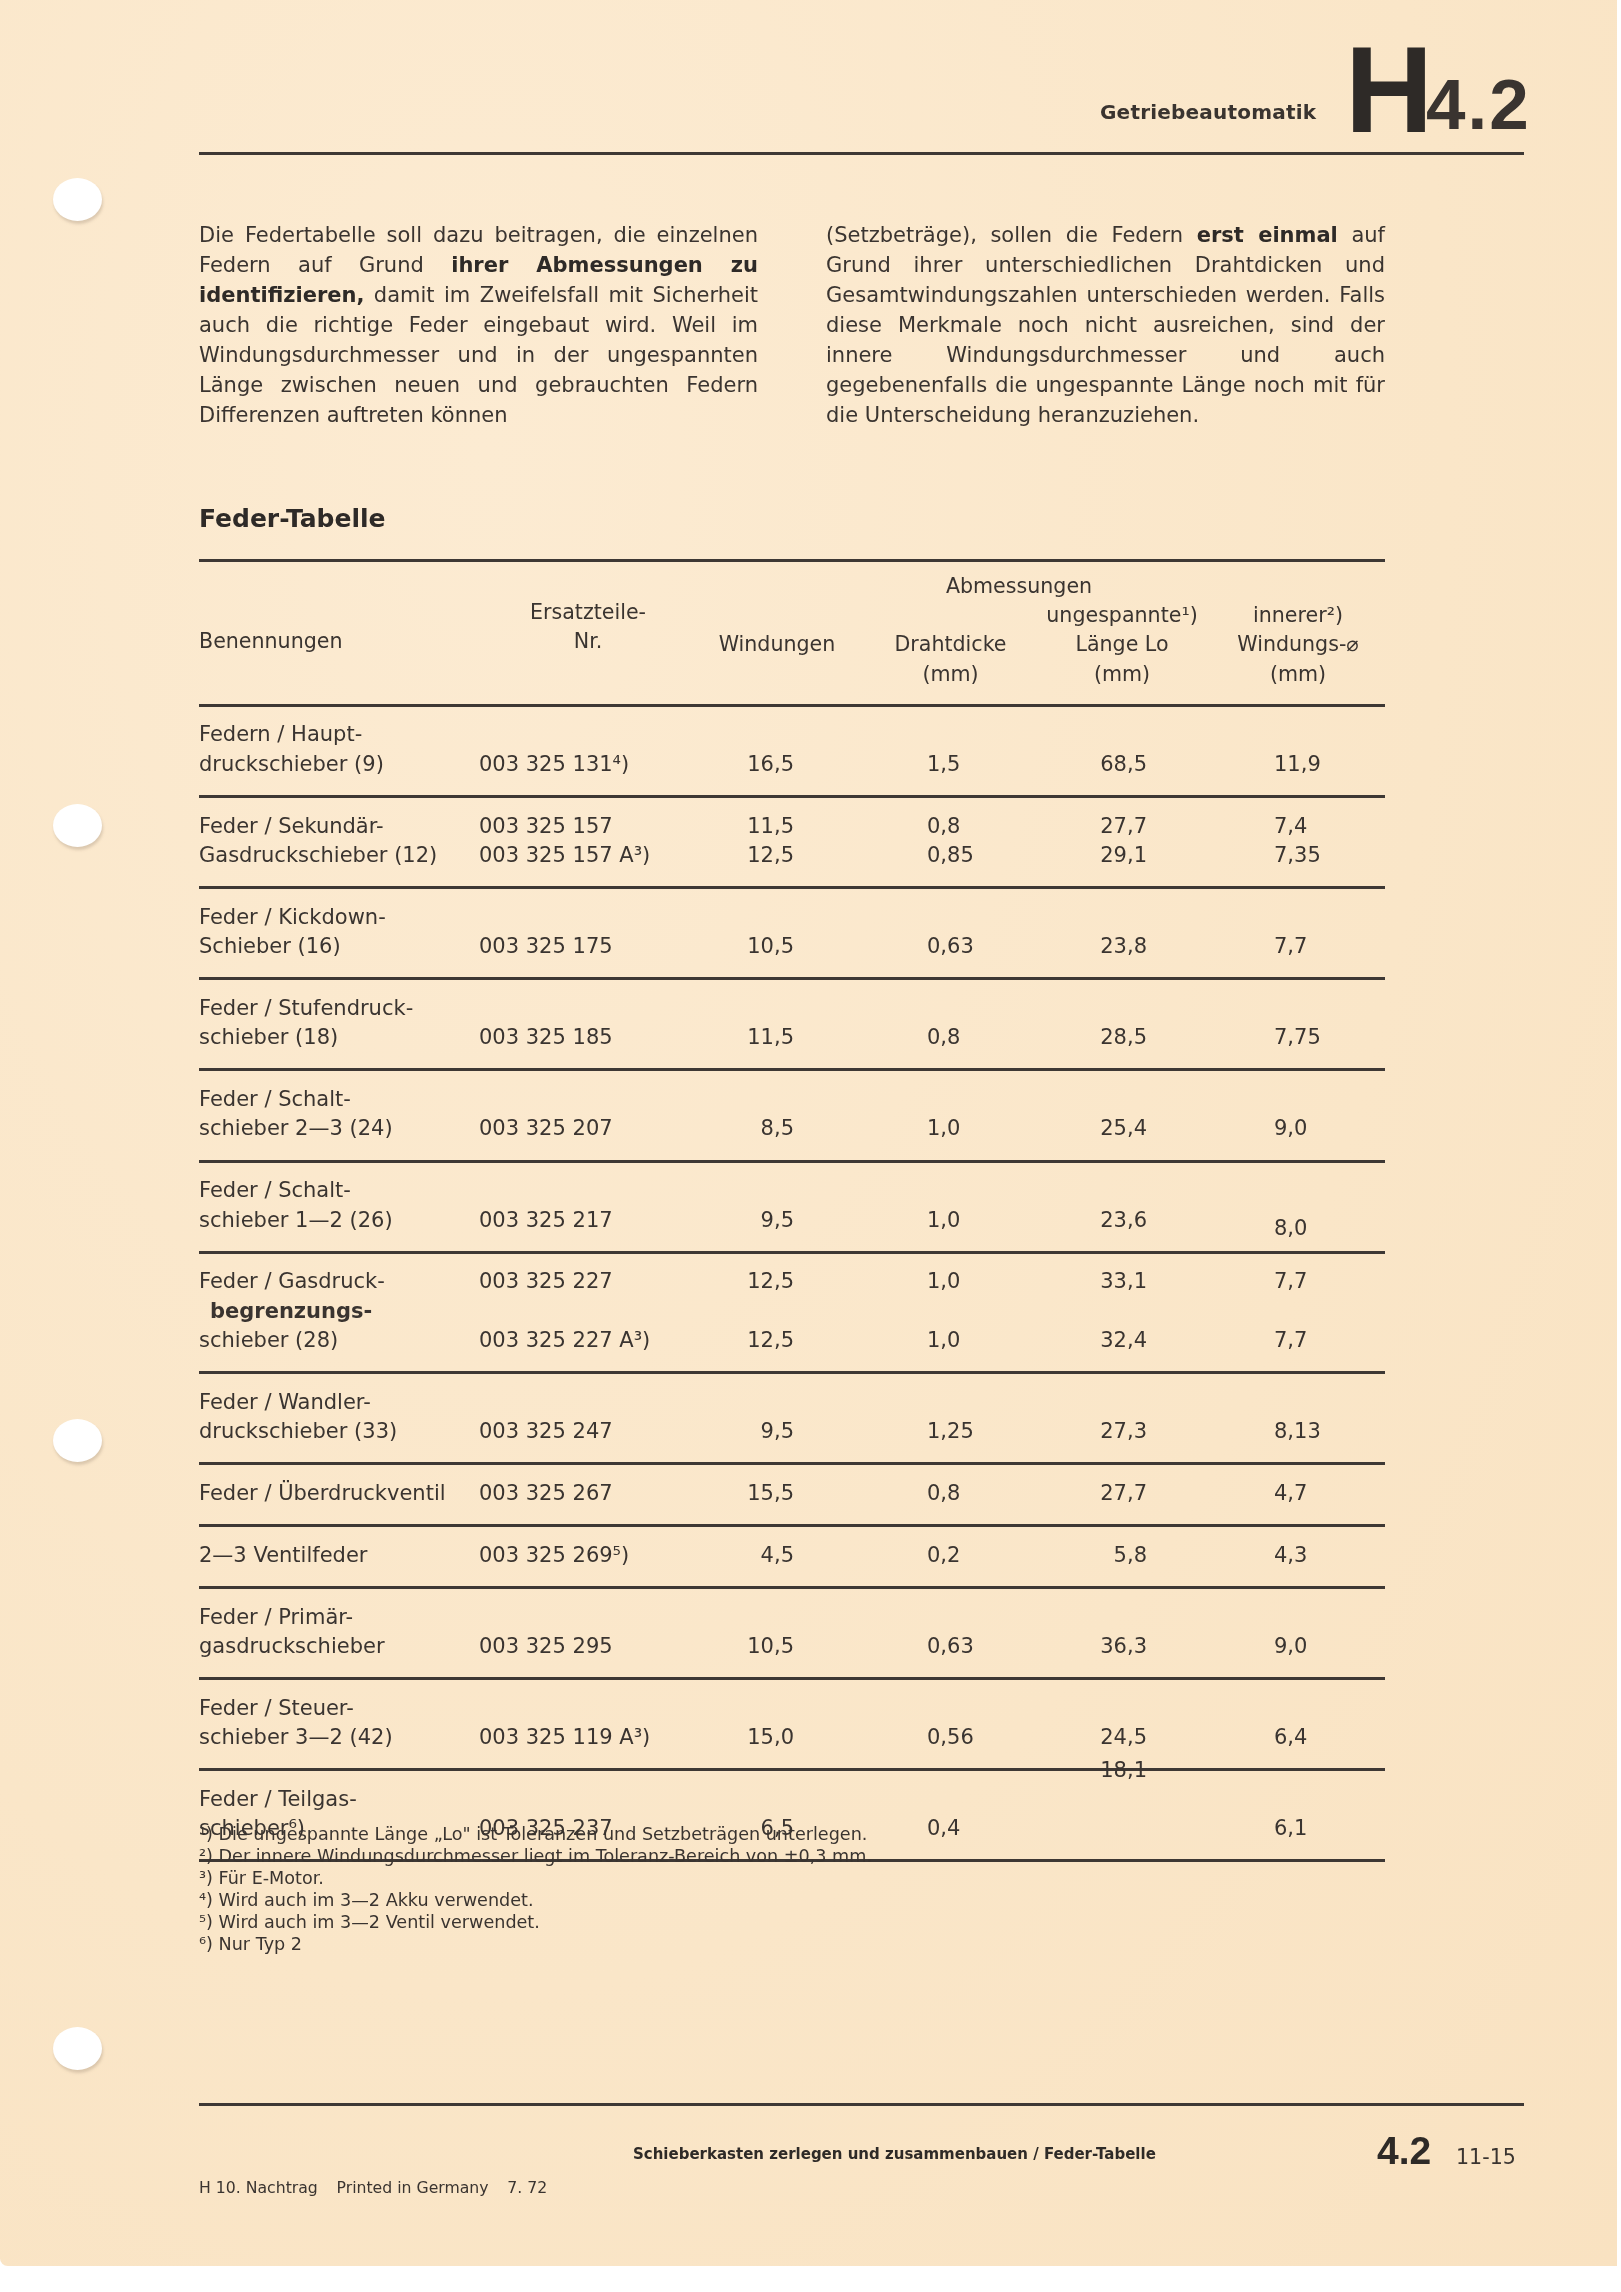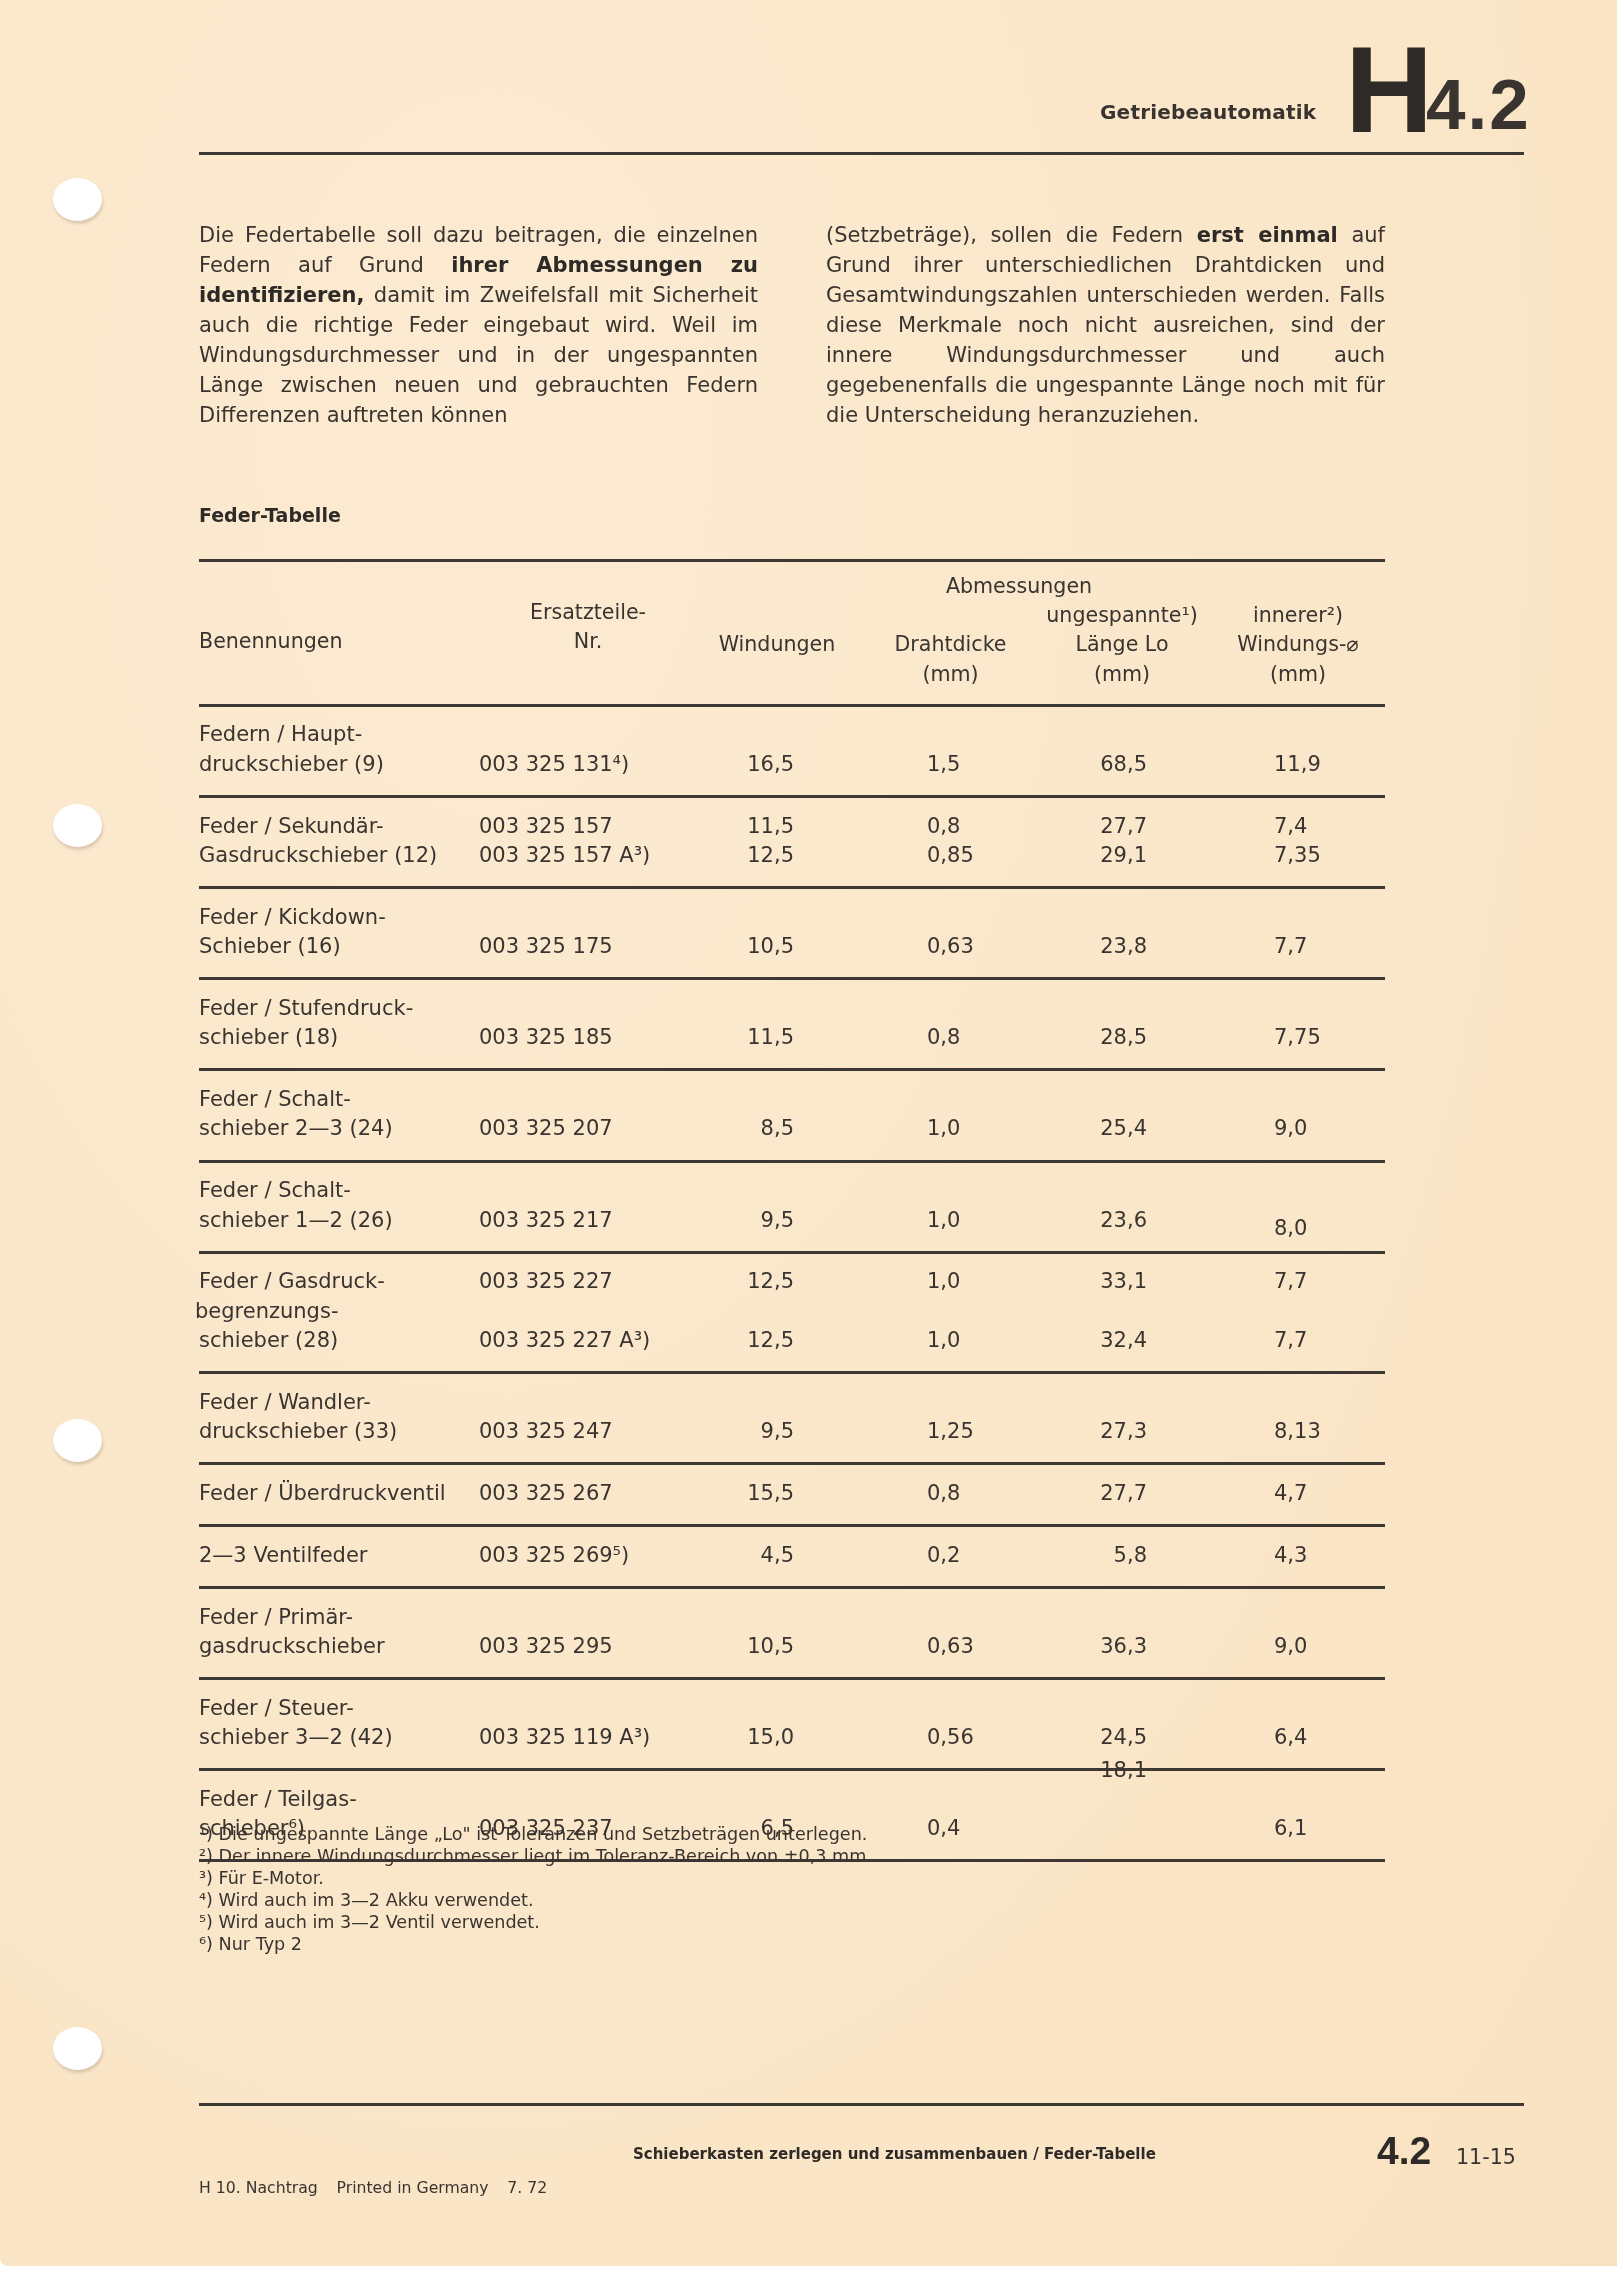--- a/index.html
+++ b/index.html
@@ -46,21 +46,21 @@
   }
   .intro {
     position: absolute; top: 220px; width: 559px;
     font-size: 21px; line-height: 30px;
     text-align: justify;
     color: #3a3430;
   }
   .intro b { font-weight: bold; color: #2e2a27; }
   .section-title {
     position: absolute; left: 199px; top: 504px;
-    font-size: 19px; font-weight: bold; color: #2e2a27;
+    font-size: 25px; font-weight: bold; color: #2e2a27;
   }
   .th {
     position: absolute; font-size: 20.6px; line-height: 29px; color: #3a3430;
     white-space: nowrap;
   }
   .c { text-align: center; }
   .cell {
     position: absolute; font-size: 21px; line-height: 29px; color: #3a3430;
     white-space: nowrap;
   }
@@ -195,21 +195,21 @@
           <div class="cell" style="left: 199px; top: 1206px; width: 314px;">schieber 1—2 (26)</div>
           <div class="cell" style="left: 479px; top: 1206px; width: 196px;">003 325 217</div>
           <div class="cell r" style="left: 686px; top: 1206px; width: 108px;">9,5</div>
           <div class="cell" style="left: 927px; top: 1206px; width: 118px;">1,0</div>
           <div class="cell r" style="left: 1059px; top: 1206px; width: 88px;">23,6</div>
           <div class="cell" style="left: 1274px; top: 1206px; width: 98px; margin-top: 8px;">8,0</div>
         </div>
         <div class="rule" style="left: 199px; top: 1251px; width: 1186px;"></div>
         <div>
           <div class="cell" style="left: 199px; top: 1267px; width: 314px;">Feder / Gasdruck-</div>
-          <div class="cell" style="left: 195px; top: 1297px; width: 314px;">begrenzungs-</div>
+          <div class="cell" style="left: 210px; top: 1297px; width: 314px; font-weight: bold;">begrenzungs-</div>
           <div class="cell" style="left: 199px; top: 1326px; width: 314px;">schieber (28)</div>
           <div class="cell" style="left: 479px; top: 1267px; width: 196px;">003 325 227</div>
           <div class="cell r" style="left: 686px; top: 1267px; width: 108px;">12,5</div>
           <div class="cell" style="left: 927px; top: 1267px; width: 118px;">1,0</div>
           <div class="cell r" style="left: 1059px; top: 1267px; width: 88px;">33,1</div>
           <div class="cell" style="left: 1274px; top: 1267px; width: 98px;">7,7</div>
           <div class="cell" style="left: 479px; top: 1326px; width: 196px;">003 325 227 A³)</div>
           <div class="cell r" style="left: 686px; top: 1326px; width: 108px;">12,5</div>
           <div class="cell" style="left: 927px; top: 1326px; width: 118px;">1,0</div>
           <div class="cell r" style="left: 1059px; top: 1326px; width: 88px;">32,4</div>

